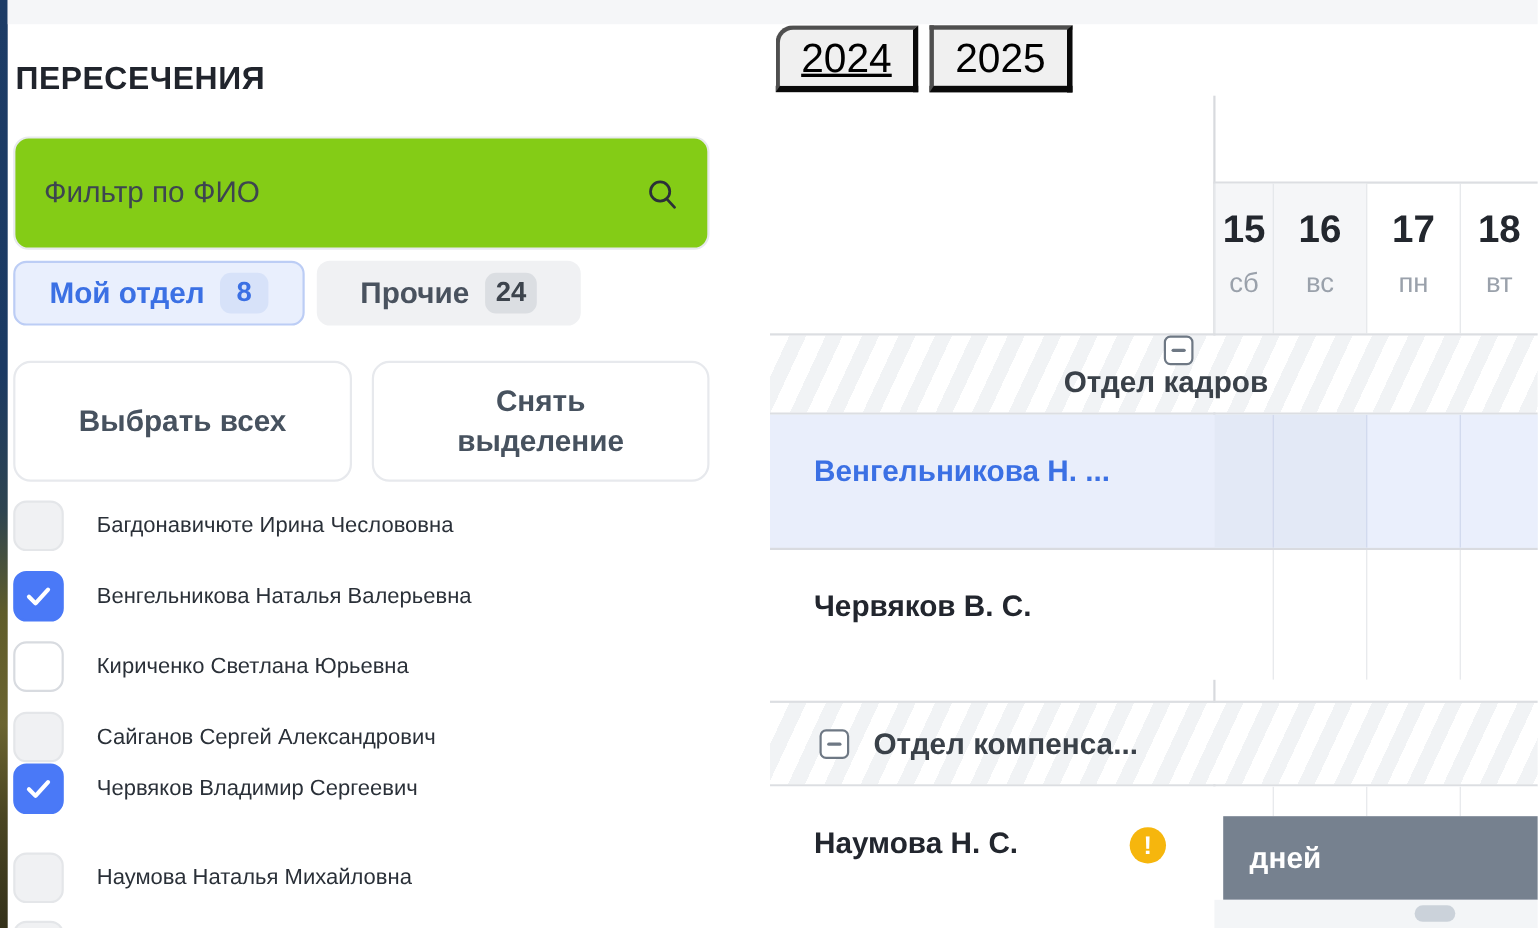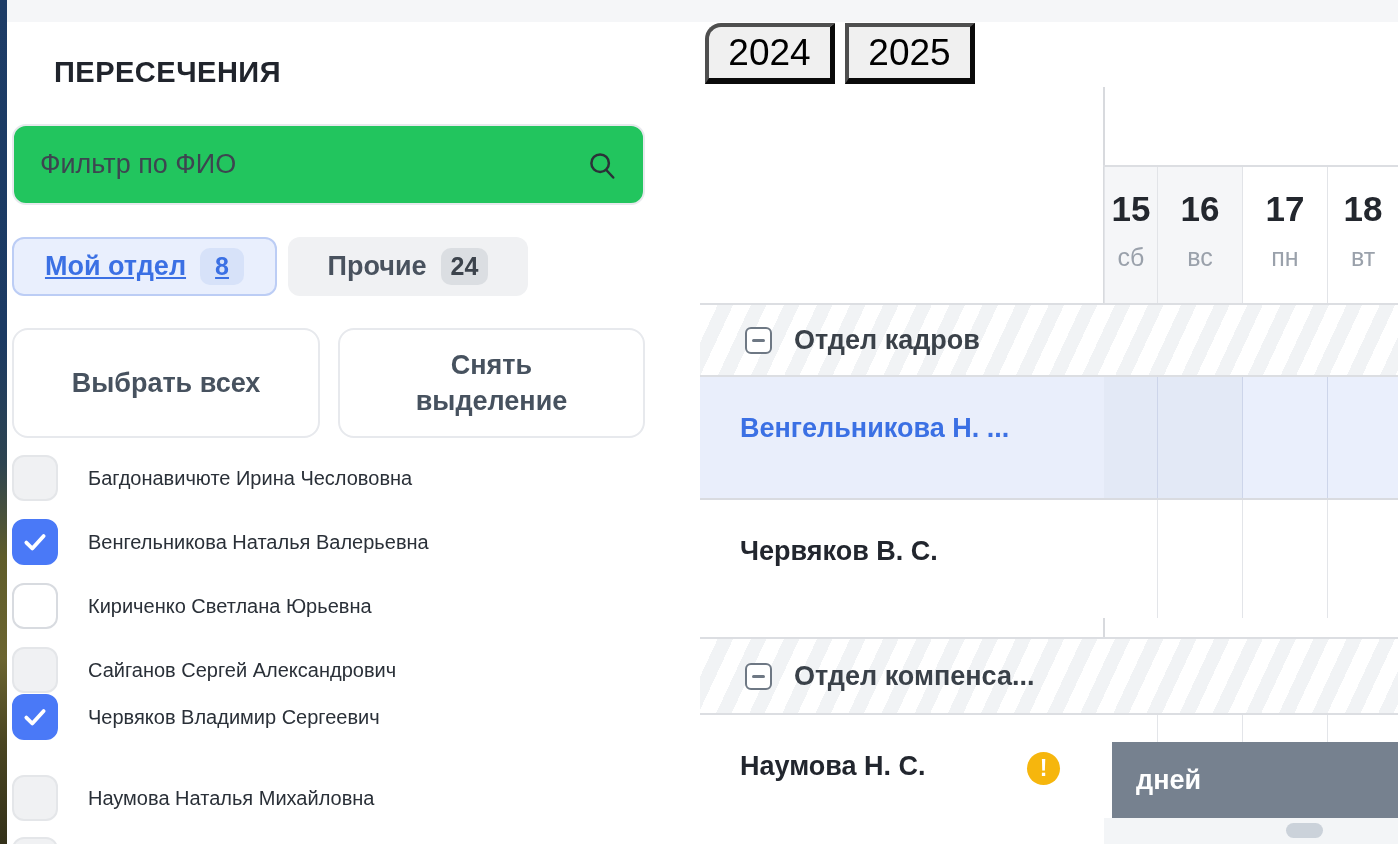--- a/index.html
+++ b/index.html
@@ -9,32 +9,32 @@
 
   
   .edge-strip { position:absolute; left:0; top:0; width:7px; height:844px;
     background:linear-gradient(180deg,#1d3c66 0%,#1b3a63 40%,#2e4450 55%,#5f5c2a 66%,#6b6430 78%,#4a4522 88%,#34311a 100%); }
 
   
   .top-band { position:absolute; left:7px; top:0; right:0; height:22px; background:#f5f6f8; }
 
   
   .panel-title { position:absolute; left:14px; top:56px; font-size:29px; font-weight:800;
-    color:#20242c; letter-spacing:.5px;margin-left:40px; }
-  .search { position:absolute; left:12px; top:124px; width:633px; height:81px;
-    border:2px solid #e7e9ed; border-radius:14px; background:#22c55e; display:flex; align-items:center; }
+    color:#20242c; letter-spacing:.5px; }
+  .search { position:absolute; left:12px; top:124px; width:633px; height:103px;
+    border:2px solid #e7e9ed; border-radius:14px; background:#84cc16; display:flex; align-items:center; }
   .search input { flex:1; border:none; outline:none; background:transparent;
     font-family:inherit; font-size:27px; color:#3d4550; padding:0 20px 0 26px; }
   .search input::placeholder { color:#3d4550; opacity:1; }
   .search .mag { width:30px; height:30px; margin-right:26px; flex:0 0 auto; }
 
   .tab { position:absolute; top:237px; height:59px; border-radius:12px; display:flex;
     align-items:center; justify-content:center; gap:14px; font-family:inherit; font-size:27px; cursor:pointer; }
   .tab-active { left:12px; width:265px; background:#e9effd; border:2px solid #bccdf5;
-    color:#3b70e4; font-weight:600;text-decoration:underline; }
+    color:#3b70e4; font-weight:600; }
   .tab-plain { left:288px; width:240px; background:#f0f1f3; border:none; color:#49525e; font-weight:600; }
   .badge { display:inline-block; min-width:44px; padding:4px 10px; border-radius:10px;
     font-size:25px; font-weight:700; text-align:center; }
   .badge-blue { background:#d7e2f9; color:#3b70e4; }
   .badge-gray { background:#dbdee2; color:#3c434c; }
 
   .act-btn { position:absolute; top:328px; height:110px; background:#fff;
     border:2px solid #e7e9ed; border-radius:16px; color:#47525f; font-family:inherit;
     font-size:27px; font-weight:600; line-height:1.35; display:flex; align-items:center;
     justify-content:center; text-align:center; cursor:pointer; }
@@ -47,21 +47,21 @@
   .cb-plain  { background:#fff;    border:2px solid #d8dbe0; }
   .cb-checked{ background:#4a79f7; border:2px solid #4a79f7; display:flex; align-items:center; justify-content:center; }
   .cb-checked svg { width:26px; height:26px; }
   .person-name { margin-left:30px; font-size:20px; font-weight:500; color:#2a3038; white-space:nowrap; }
 
   
   .yb { position:absolute; top:23px; height:61px; width:130px; background:#f0f0f0;
     border-top:4px solid #4f4f4f; border-left:4px solid #4f4f4f;
     border-right:5px solid #0a0a0a; border-bottom:6px solid #0a0a0a;
     font-family:inherit; font-size:37px; color:#000; text-align:center; cursor:pointer; }
-  .yb-2024 { left:705px; border-top-left-radius:16px; }
+  .yb-2024 { left:705px; border-top-left-radius:16px;text-decoration:underline; }
   .yb-2025 { left:845px; }
 
   .vline { position:absolute; left:1103px; top:87px; width:2px; height:757px; background:#d8dade; }
   .hline-header { position:absolute; left:1103px; top:165px; width:295px; height:2px; background:#dcdee2; }
 
   .day-col { position:absolute; top:167px; height:136px; border-left:1px solid #e2e4e8;
     display:flex; flex-direction:column; align-items:center; justify-content:flex-start; }
   .day-col.weekend { background:#f5f6f8; }
   .day-num { margin-top:22px; font-size:35px; font-weight:700; color:#23272e; }
   .day-dow { margin-top:14px; font-size:25px; font-weight:500; color:#9aa1ab; }
@@ -71,21 +71,21 @@
     border-top:2px solid #dcdee2; border-bottom:2px solid #dcdee2;
     display:flex; align-items:center; cursor:pointer; }
   .grp-icon { width:27px; height:27px; border:2.5px solid #6e7884; border-radius:6px;
     margin-left:45px; position:relative; background:#fff; flex:0 0 auto; cursor:pointer; }
   .grp-icon::after { content:""; position:absolute; left:5px; right:5px; top:50%;
     margin-top:-1.5px; height:3px; background:#6e7884; border-radius:2px; }
   .grp-label { margin-left:22px; font-size:27px; font-weight:700; color:#3a4149; white-space:nowrap; }
 
   .row-blue { top:377px; height:123px; background:#e9eefb; border-bottom:2px solid #d9dbe0; }
   .row-white-1 { top:500px; height:118px; background:#fff; }
-  .row-grp-1 { top:303px; height:74px; }
+  .row-grp-1 { top:303px; height:74px;flex-direction:column; }
   .row-grp-2 { top:637px; height:78px; }
   .row-white-2 { top:715px; height:129px; background:#fff; }
 
   .row-name { position:absolute; left:40px; top:36px; font-size:27px; font-weight:700;
     color:#22262e; white-space:nowrap; }
   .row-name.link { color:#3b70e4; cursor:pointer; }
 
   .grid { position:absolute; left:404px; top:0; right:0; bottom:0; overflow:hidden; }
   .cell { position:absolute; top:0; bottom:0; border-left:1px solid #cdd5ea; }
   .c1 { left:0;    width:53px; border-left:none; }

